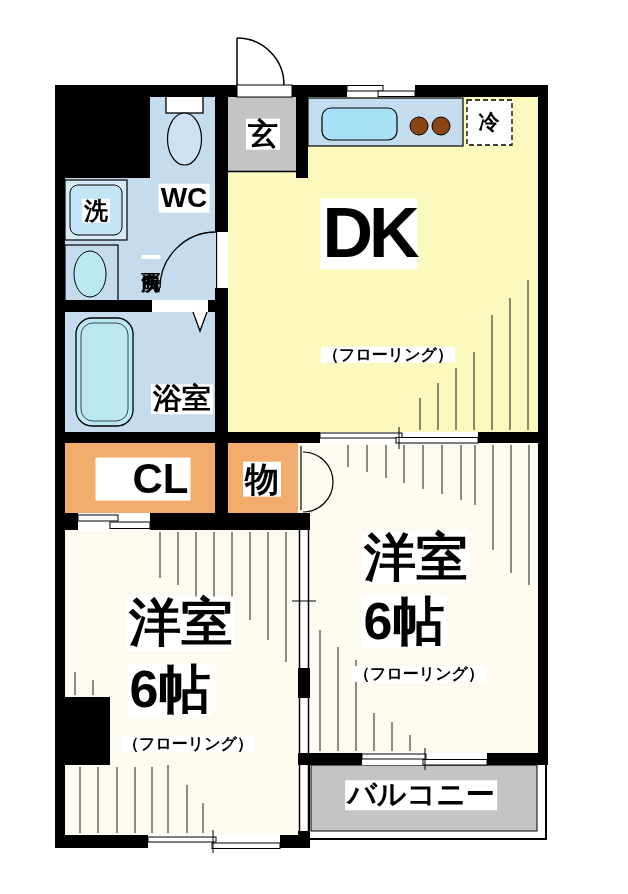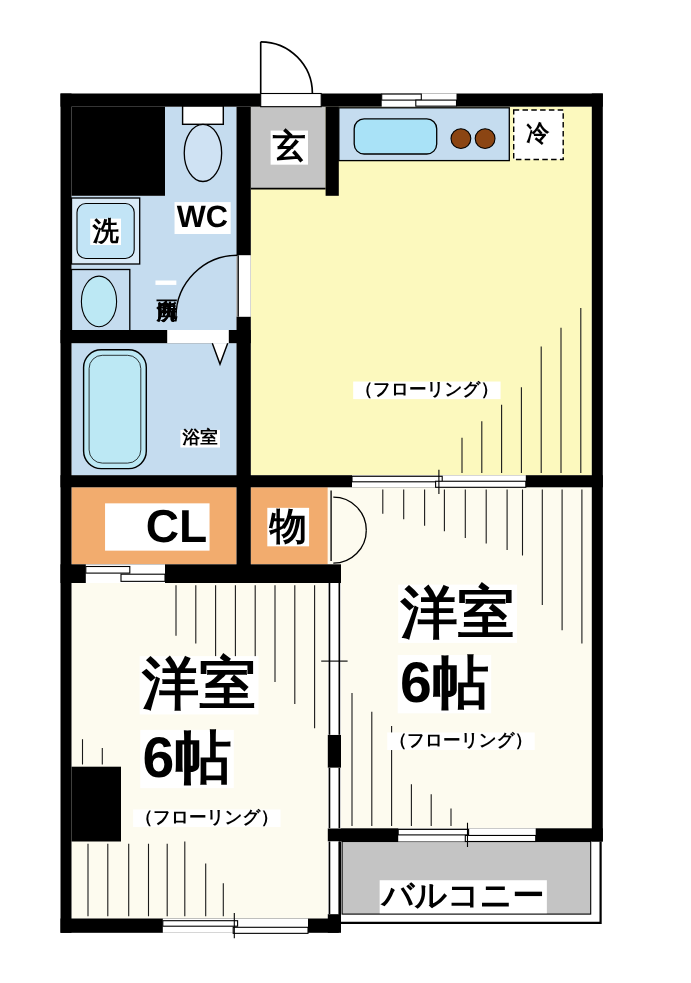--- a/index.html
+++ b/index.html
@@ -203,30 +203,31 @@
     <line x1="213" y1="830" x2="213" y2="853" class="ln"></line>
   </g>
 
   <path d="M309,765 L309,839 L546,839 L546,765" class="ln" stroke-width="2"></path>
 </svg>
 
   <div class="label" style="left:263px;top:134px;font-size:30px;">玄</div>
   <div class="label" style="left:184px;top:179px;font-size:28px;margin-top:19px;">WC</div>
   <div class="label" style="left:96px;top:211px;font-size:24px;">洗</div>
   <div class="label v" style="left:151px;top:257px;font-size:19px;">洗面所</div>
-  <div class="label" style="left:182px;top:399px;font-size:16px;">浴室</div>
+  <div class="label" style="left:182px;top:399px;font-size:29px;">浴室</div>
   <div class="label" style="left:489px;top:122px;font-size:21px;background:transparent;">冷</div>
 
+  <div class="label" style="left:369px;top:234px;font-size:70px;letter-spacing:-4px;">DK</div>
   <div class="label" style="left:388px;top:355px;font-size:16px;">（フローリング）</div>
 
   <div class="label" style="left:143px;top:479px;font-size:42px;padding-left:37px;">CL</div>
   <div class="label" style="left:262px;top:479px;font-size:34px;">物</div>
 
   <div class="label" style="left:416px;top:558px;font-size:52px;">洋室</div>
   <div class="label" style="left:404px;top:622px;font-size:52px;">6帖</div>
   <div class="label" style="left:419px;top:674px;font-size:16px;">（フローリング）</div>
 
   <div class="label" style="left:181px;top:623px;font-size:52px;">洋室</div>
   <div class="label" style="left:170px;top:690px;font-size:52px;">6帖</div>
   <div class="label" style="left:188px;top:744px;font-size:16px;">（フローリング）</div>
 
-  <div class="label" style="left:421px;top:815px;font-size:29px;">バルコニー</div>
+  <div class="label" style="left:421px;top:795px;font-size:29px;">バルコニー</div>
 </div>
 
 </body></html>

